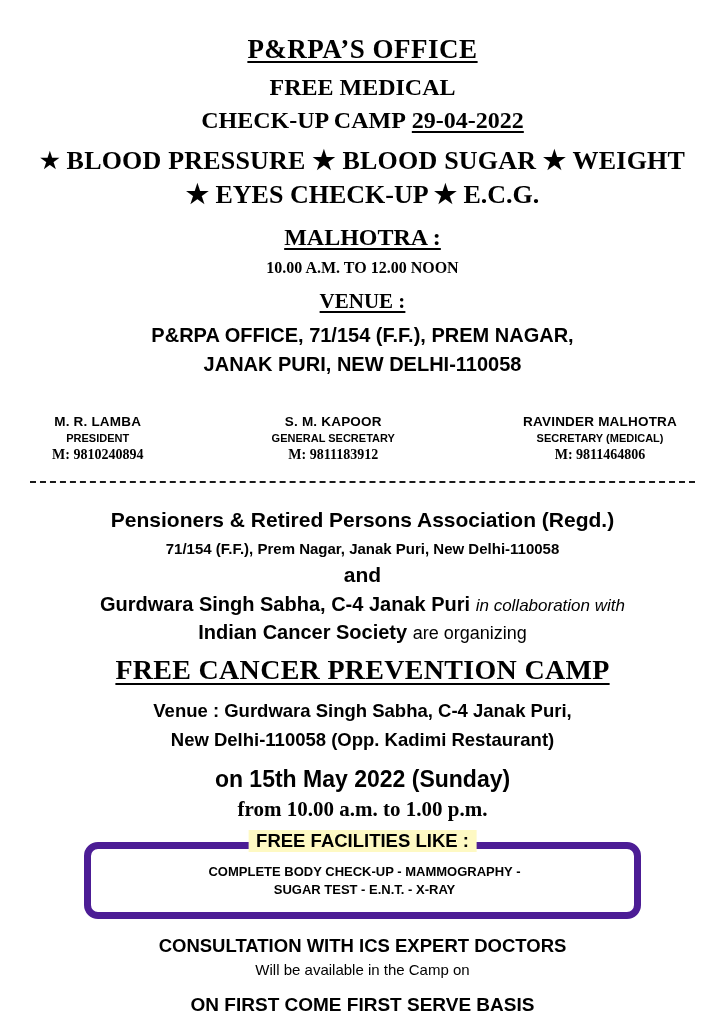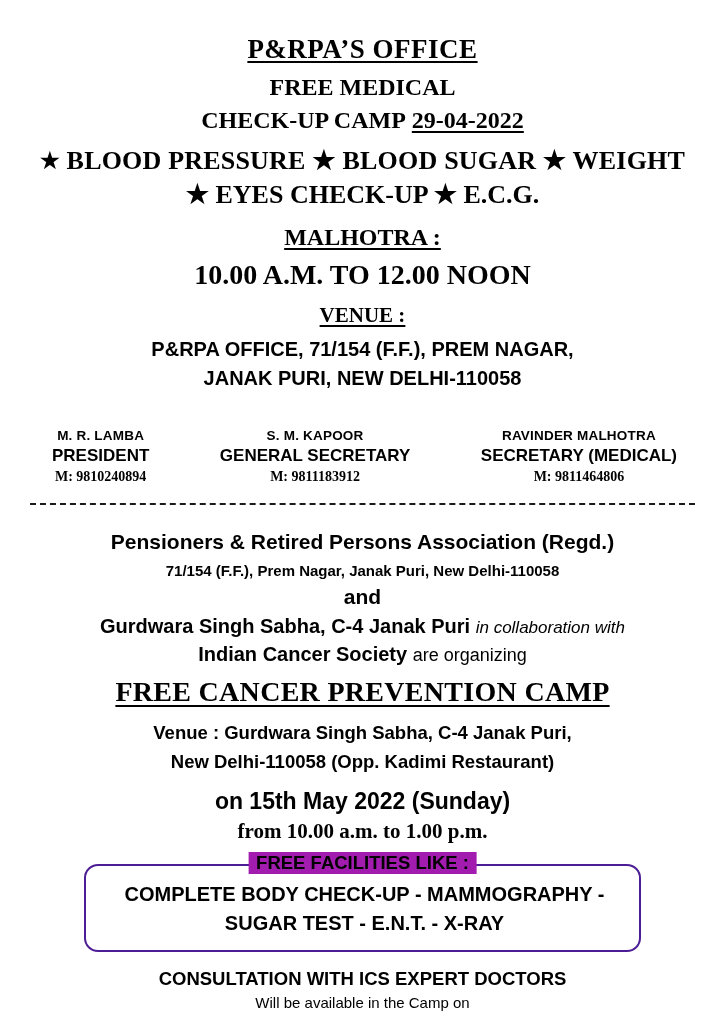--- a/index.html
+++ b/index.html
@@ -74,21 +74,21 @@
     font-family: "Liberation Serif", serif;
     font-weight: bold;
     font-size: 24px;
     margin-top: 12px;
     text-decoration: underline;
     text-underline-offset: 3px;
   }
   .timings-val {
     font-family: "Liberation Serif", serif;
     font-weight: bold;
-    font-size: 28px;
+    font-size: 16px;
     margin-top: 8px;
   }
   .venue-head {
     font-family: "Liberation Serif", serif;
     font-weight: bold;
     font-size: 21px;
     margin-top: 12px;
     text-decoration: underline;
     text-underline-offset: 3px;
   }
@@ -112,21 +112,21 @@
     font-family: "Liberation Sans", sans-serif;
     line-height: 1.35;
   }
   .officer .name {
     font-weight: bold;
     font-size: 13.5px;
     letter-spacing: 0.2px;
   }
   .officer .role {
     font-weight: bold;
-    font-size: 17px;
+    font-size: 11px;
   }
   .officer .mob {
     font-weight: bold;
     font-size: 14px;
     font-family: Liberation Serif, serif;
   }
 
   
   .divider {
     margin: 16px 4px 0 4px;
@@ -204,35 +204,35 @@
     font-size: 21px;
     margin-top: 4px;
   }
 
   
   .facilities-wrap {
     position: relative;
     margin: 20px 58px 0 58px;
   }
   .facilities-box {
-    border: 2px solid #4c1d95;
+    border: 7px solid #4c1d95;
     border-radius: 14px;
     padding: 14px 10px 12px 14px;
     font-family: "Liberation Sans", sans-serif;
     font-weight: bold;
-    font-size: 20px;
+    font-size: 13px;
     line-height: 1.45;
     text-align: center;
   }
   .facilities-legend {
     position: absolute;
     top: -12px;
     left: 50%;
     transform: translateX(-50%);
-    background: #a21caf;
+    background: #fef9c3;
     padding: 0 8px;
     font-family: "Liberation Sans", sans-serif;
     font-weight: bold;
     font-size: 18.5px;
     white-space: nowrap;
   }
 
   .consult {
     font-family: "Liberation Sans", sans-serif;
     font-weight: bold;

